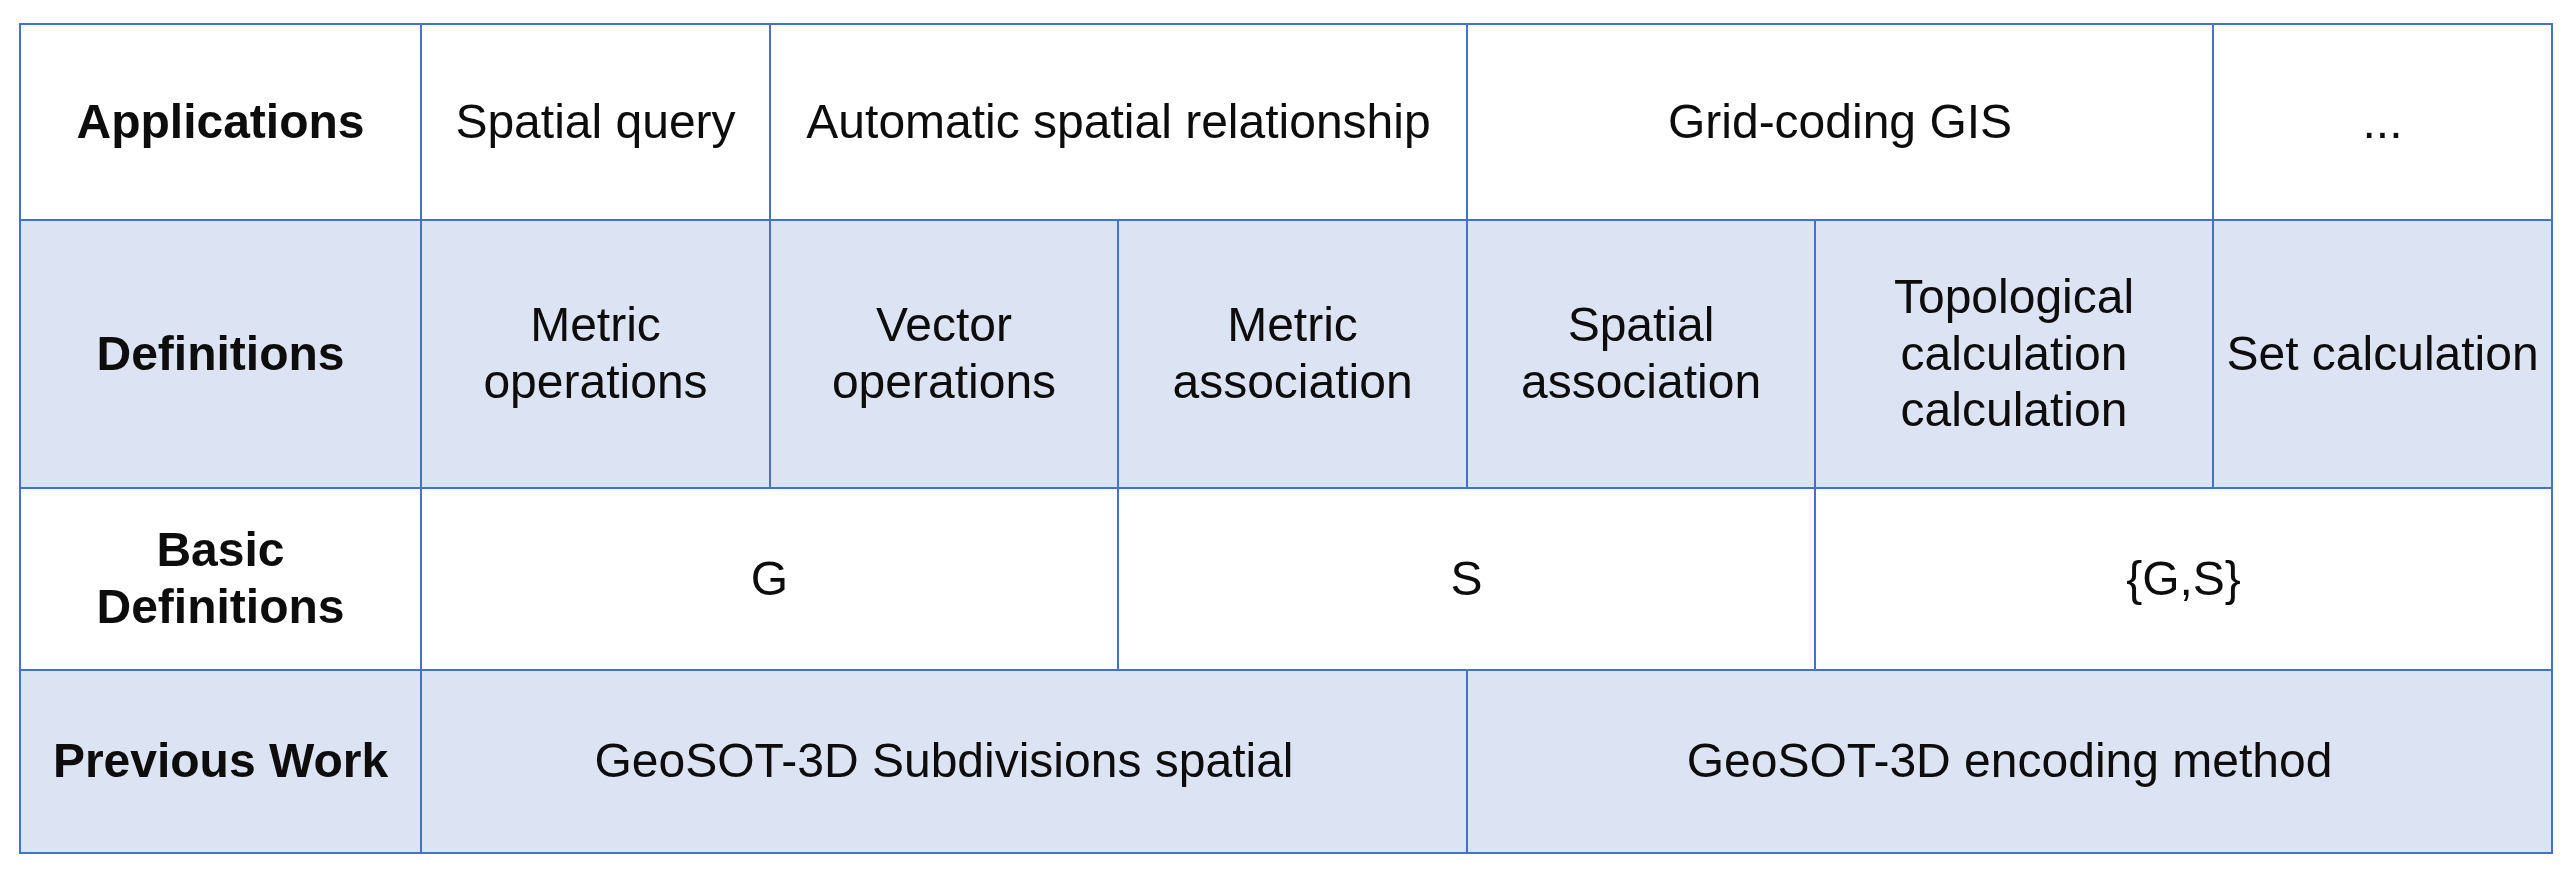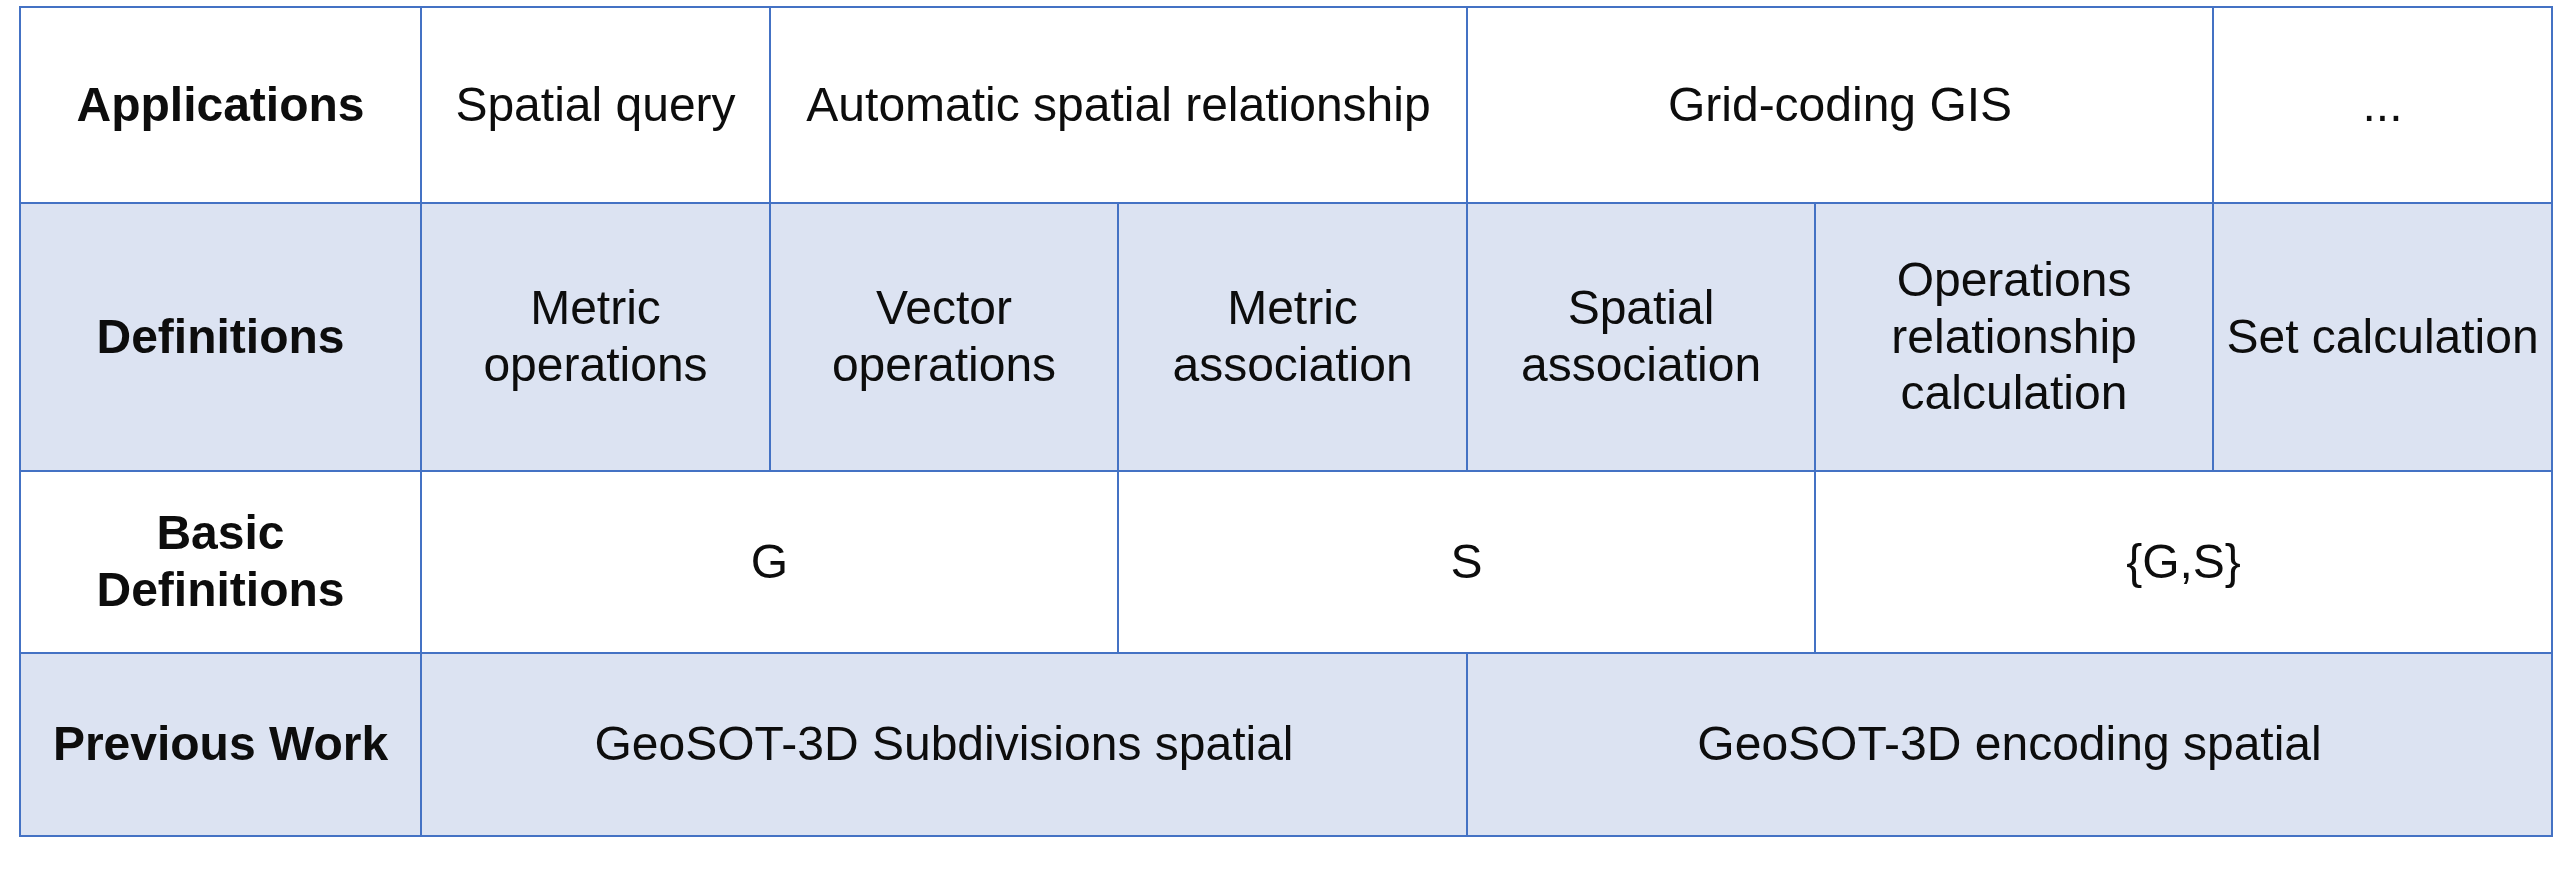--- a/index.html
+++ b/index.html
@@ -10,21 +10,21 @@
   body {
     width: 2576px;
     height: 877px;
     font-family: "Liberation Sans", sans-serif;
     overflow: hidden;
   }
 
   #table-wrap {
     position: absolute;
     left: 19px;
-    top: 6px;
+    top: 23px;
     width: 2533px;
   }
 
   table.framework-table {
     border-collapse: collapse;
     table-layout: fixed;
     width: 2533px;
     border: 2.6px solid #4472C4;
   }
 
@@ -75,33 +75,33 @@
         <td colspan="2">Grid-coding GIS</td>
         <td colspan="1">...</td>
       </tr>
 
       <tr class="row-shaded r-operations">
         <td class="row-label">Definitions</td>
         <td>Metric operations</td>
         <td>Vector operations</td>
         <td>Metric association</td>
         <td>Spatial association</td>
-        <td>Operations relationship calculation</td>
+        <td>Topological calculation calculation</td>
         <td>Set calculation</td>
       </tr>
 
       <tr class="row-white r-definitions">
         <td class="row-label">Basic Definitions</td>
         <td colspan="2">G</td>
         <td colspan="2">S</td>
         <td colspan="2">{G,S}</td>
       </tr>
 
       <tr class="row-shaded r-previous">
         <td class="row-label">Previous Work</td>
         <td colspan="3">GeoSOT-3D Subdivisions spatial</td>
-        <td colspan="3">GeoSOT-3D encoding spatial</td>
+        <td colspan="3">GeoSOT-3D encoding method</td>
       </tr>
 
     </tbody>
   </table>
 </div>
 
 
 </body></html>

